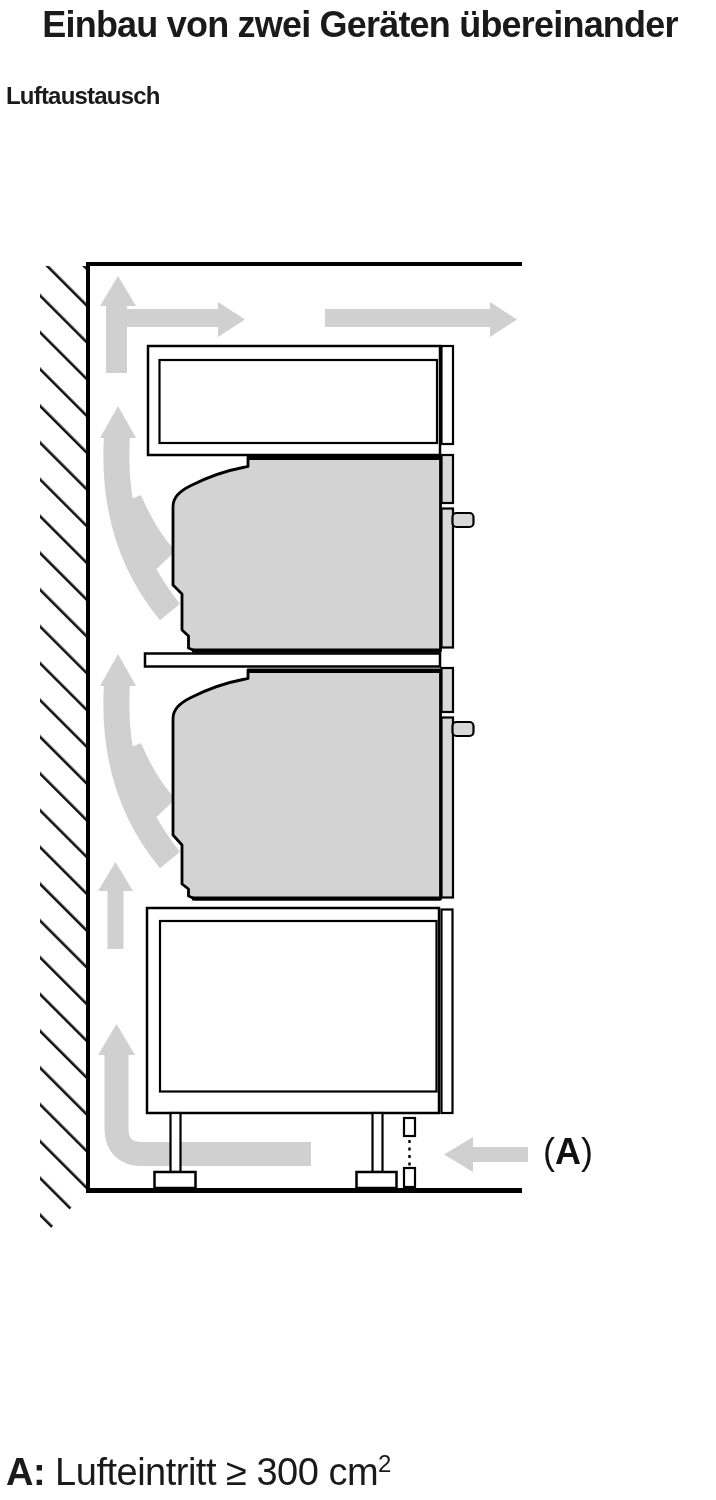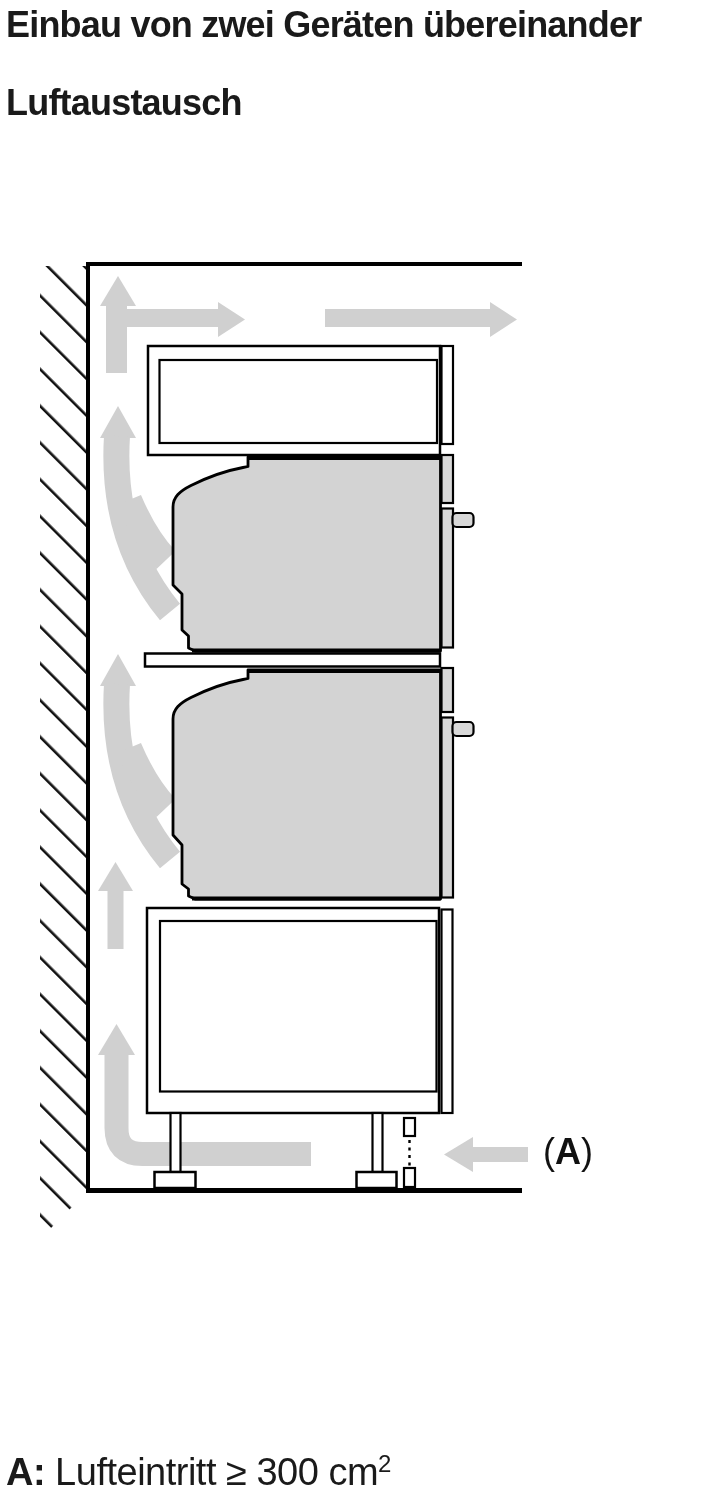--- a/index.html
+++ b/index.html
@@ -3,29 +3,29 @@
 <meta charset="utf-8">
 <style>
   html,body{margin:0;padding:0;}
   body{
     width:716px;height:1500px;
     background:#fff;
     font-family:"Liberation Sans","DejaVu Sans",sans-serif;
     position:relative;
     overflow:hidden;
   }
-  .page{position:relative;width:716px;height:1500px;background:#fff;}
+  .page{position:relative;width:716px;height:1500px;background:#fff;text-align:center;}
   .title{
     position:absolute;left:6px;top:4px;width:708px;
     font-size:36px;font-weight:700;color:#1a1a1a;letter-spacing:-0.8px;
     white-space:nowrap;
   }
   .subtitle{
     position:absolute;left:6px;top:82px;
-    font-size:36px;font-weight:700;color:#1a1a1a;letter-spacing:-0.8px;
+    font-size:24px;font-weight:700;color:#1a1a1a;letter-spacing:-0.8px;
     white-space:nowrap;
   }
   .diagram-svg{position:absolute;left:0;top:0;}
   .label-a{
     position:absolute;left:543px;top:1131px;
     font-size:36px;font-weight:400;color:#111;
     white-space:nowrap;
   }
   .label-a .letter{font-weight:700;}
   .caption{

